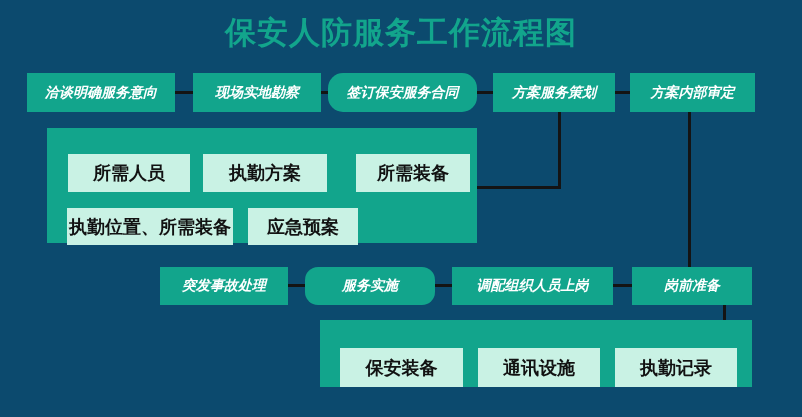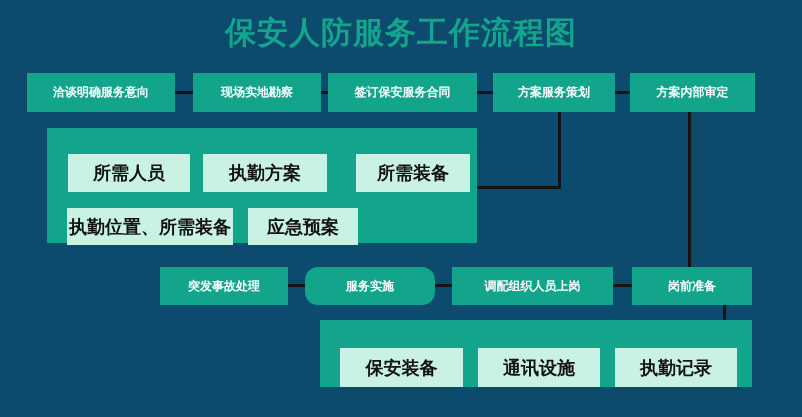--- a/index.html
+++ b/index.html
@@ -19,26 +19,27 @@
     text-align: center;
     font-size: 31px;
     font-weight: bold;
     color: #12a58c;
     letter-spacing: 1px;
   }
   .node {
     position: absolute;
     background: #12a58c;
     color: #ffffff;
-    font-size: 12px;
+    font-size: 14px;
     font-weight: bold;
     display: flex;
     align-items: center;
     justify-content: center;
     text-align: left;
+    font-style: italic;
   }
   .group {
     position: absolute;
     background: #12a58c;
   }
   .subnode {
     position: absolute;
     background: #c9f2e4;
     color: #121212;
     font-size: 18px;
@@ -58,21 +59,21 @@
 </style>
 </head>
 <body>
 
 <div class="canvas">
 
   <div class="title">保安人防服务工作流程图</div>
 
   <div class="node" style="left:27px;  top:73px; width:148px; height:39px;">洽谈明确服务意向</div>
   <div class="node" style="left:193px; top:73px; width:128px; height:39px;">现场实地勘察</div>
-  <div class="node" style="left:328px; top:73px; width:149px; height:39px;">签订保安服务合同</div>
+  <div class="node" style="left:328px; top:73px; width:149px; height:39px;border-radius:15px;">签订保安服务合同</div>
   <div class="node" style="left:493px; top:73px; width:122px; height:39px;">方案服务策划</div>
   <div class="node" style="left:630px; top:73px; width:125px; height:39px;">方案内部审定</div>
 
   <div class="hline" style="left:175px; top:91px; width:18px;"></div>
   <div class="hline" style="left:321px; top:91px; width:7px;"></div>
   <div class="hline" style="left:477px; top:91px; width:16px;"></div>
   <div class="hline" style="left:615px; top:91px; width:15px;"></div>
 
   <div class="vline" style="left:558px; top:112px; height:77px;"></div>
   <div class="hline" style="left:477px; top:186px; width:84px;"></div>

